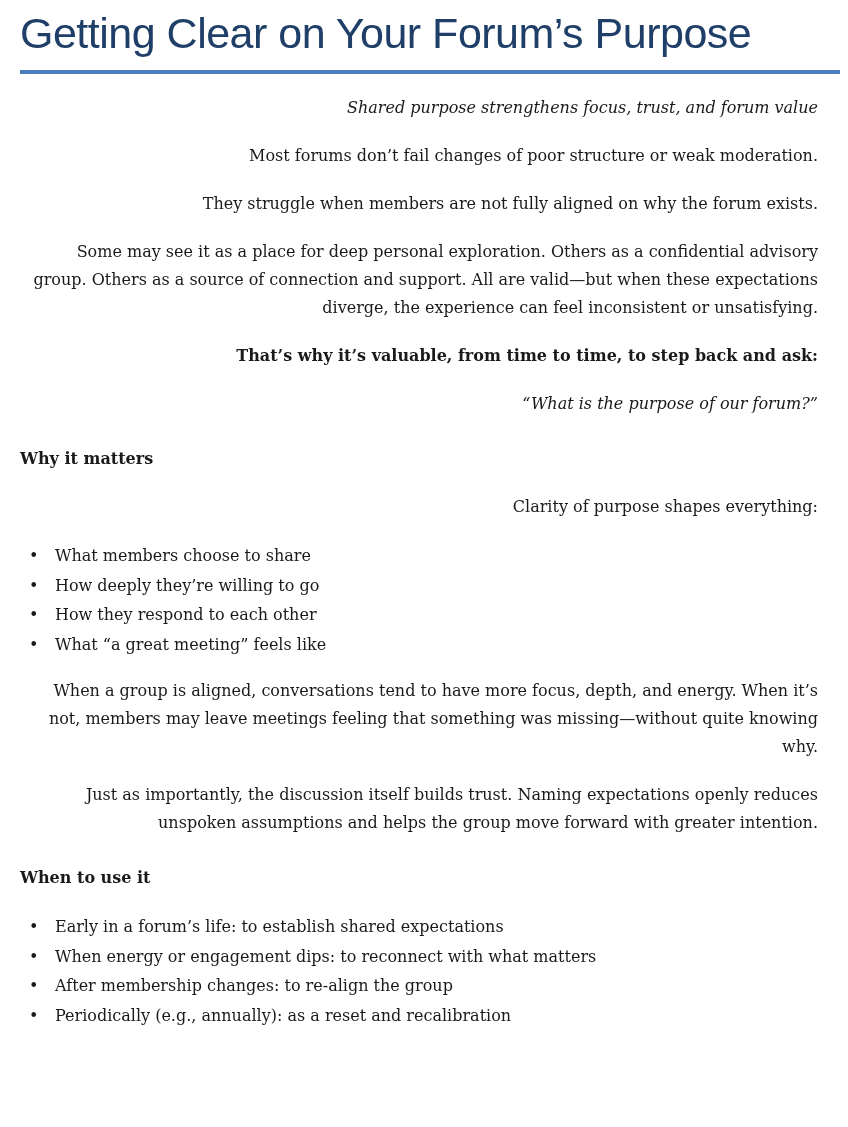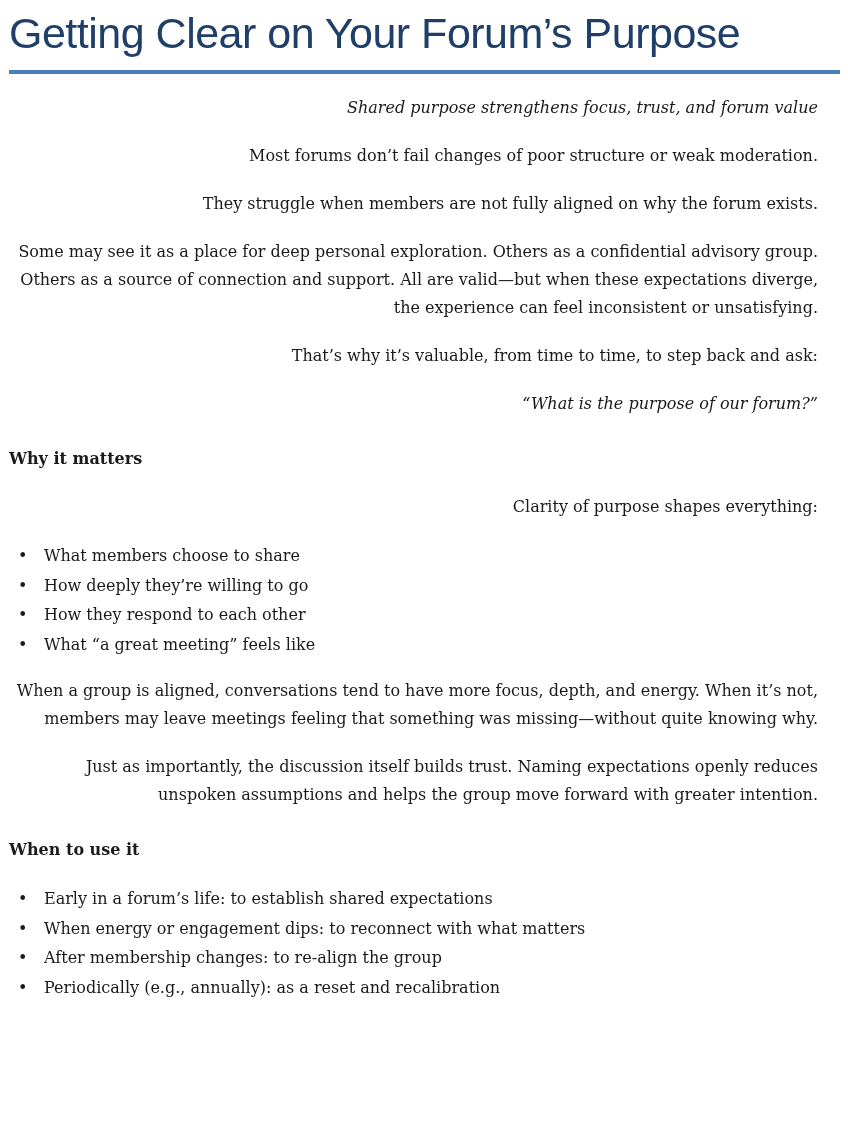--- a/index.html
+++ b/index.html
@@ -6,21 +6,21 @@
     --title-color: #1f3f68;
     --rule-color: #4a7ebb;
     --text-color: #1a1a1a;
   }
   * { box-sizing: border-box; }
   html, body { margin: 0; padding: 0; background: #ffffff; }
   .page {
     width: 848px;
     height: 1127px;
     background: #ffffff;
-    padding: 8px 30px 0 9px;
+    padding: 8px 30px 0 20px;
     overflow: hidden;
     font-family: "DejaVu Serif", serif;
     font-size: 16px;
     line-height: 28px;
     color: var(--text-color);
   }
   h1.doc-title {
     margin: 0;
     font-family: "Liberation Sans", sans-serif;
     font-weight: normal;
@@ -30,21 +30,21 @@
     color: var(--title-color);
     white-space: nowrap;
   }
   hr.title-rule {
     border: none;
     border-top: 4px solid var(--rule-color);
     margin: 12px -22px 0 0;
   }
   p { margin: 0 0 20px 0; text-align: right; }
   .subtitle { margin-top: 20px; font-style: italic; }
-  .bold { font-weight: normal; margin-top: 12px; }
+  .bold { font-weight: bold; margin-top: 12px; }
   .italic { font-style: italic; }
   h2.section-heading {
     font-size: 16px;
     line-height: 28px;
     font-weight: bold;
     margin: 27px 0 20px 0;
   }
   ul.doc-list {
     list-style: none;
     margin: 0 0 18px 0;

